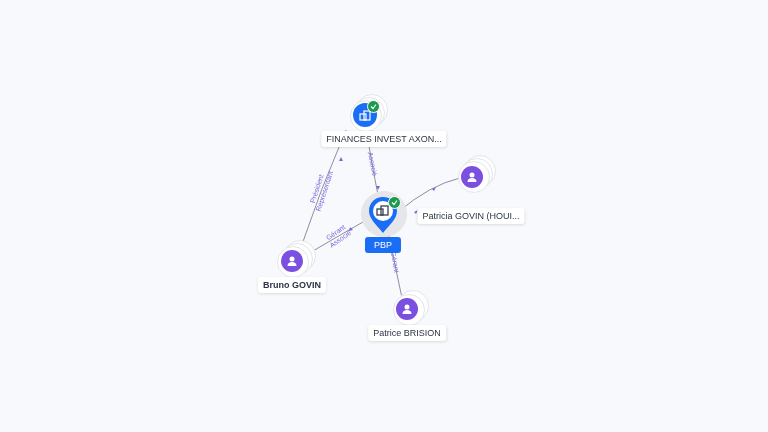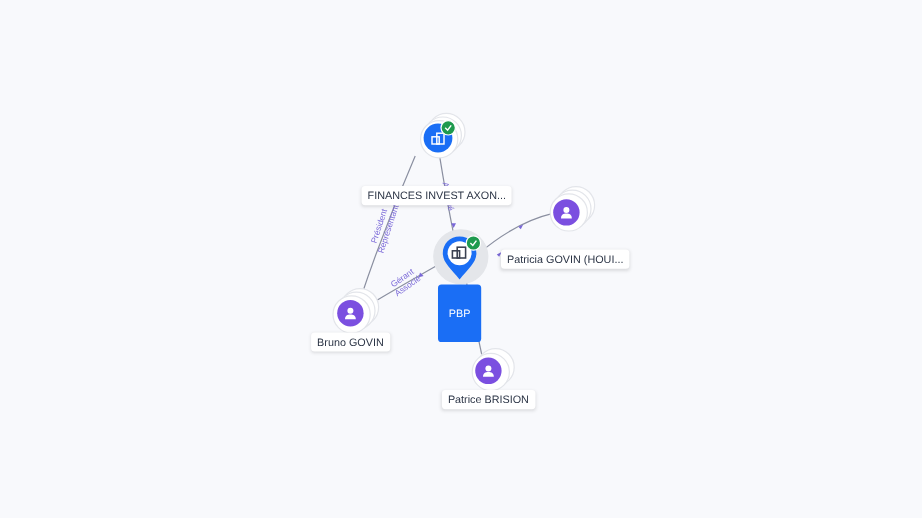--- a/index.html
+++ b/index.html
@@ -33,21 +33,21 @@
       box-shadow: 0 1px 3px rgba(0,0,0,0.12);
       white-space: nowrap;
       transform: translateX(-50%);
       line-height: 10px;
     }
     .center-label {
       position: absolute;
       background: #1a6ef5;
       color: #ffffff;
       font-size: 9px;
-      padding: 19px 9px;
+      padding: 3px 9px;
       border-radius: 3px;
       transform: translateX(-50%);
       line-height: 10px;
     }
     .check-badge {
       position: absolute;
       width: 11px; height: 11px;
       border-radius: 50%;
       background: #1e9a4e;
       border: 1px solid #fff;
@@ -100,21 +100,21 @@
     <svg width="12" height="12" viewBox="0 0 12 12">
       <rect x="1" y="5" width="6" height="6" fill="none" stroke="#fff" stroke-width="1.2"></rect>
       <rect x="5" y="2" width="6" height="9" fill="none" stroke="#fff" stroke-width="1.2"></rect>
     </svg>
   </div>
   <div class="check-badge" style="left:367px; top:100px;">
     <svg width="7" height="7" viewBox="0 0 7 7">
         <path d="M1 3.5 L3 5.5 L6 1.5" stroke="#fff" stroke-width="1.2" fill="none"></path>
       </svg>
   </div>
-  <div class="node-label" style="left:364px; top:131px;margin-top:24px;">FINANCES INVEST AXON...</div>
+  <div class="node-label" style="left:384px; top:131px;">FINANCES INVEST AXON...</div>
 </div>
 
 <div class="node" style="left:0;top:0;">
   <div class="stack-ring" style="left:361px; top:191px; width:44px; height:44px; background:#e4e6ea; border-color:#e4e6ea;"></div>
   <svg width="30" height="38" viewBox="0 0 30 38" style="position:absolute; left:368px; top:196px;">
     <path d="M15 1 C7 1 1 7 1 15 C1 23 8 28 15 37 C22 28 29 23 29 15 C29 7 23 1 15 1 Z" fill="#1a6ef5"></path>
     <circle cx="15" cy="15" r="10" fill="#ffffff"></circle>
     <rect x="9" y="13" width="6" height="6" fill="none" stroke="#3a4050" stroke-width="1.3"></rect>
     <rect x="13" y="10" width="7" height="9" fill="none" stroke="#3a4050" stroke-width="1.3"></rect>
   </svg>
@@ -142,21 +142,21 @@
 <div class="node" style="left:0;top:0;">
   <div class="stack-ring" style="left:284px; top:240px; width:30px; height:30px;"></div>
   <div class="stack-ring" style="left:281px; top:243px; width:30px; height:30px;"></div>
   <div class="stack-ring" style="left:277px; top:246px; width:30px; height:30px;"></div>
   <div class="node-circle" style="left:281px; top:250px; width:22px; height:22px; background:#7b4fe0;">
     <svg width="12" height="12" viewBox="0 0 12 12">
       <circle cx="6" cy="4" r="2.5" fill="#fff"></circle>
       <path d="M1.5 11 C1.5 8 3.5 7 6 7 C8.5 7 10.5 8 10.5 11 Z" fill="#fff"></path>
     </svg>
   </div>
-  <div class="node-label" style="left:292px; top:277px;">Bruno GOVIN</div>
+  <div class="node-label" style="left:292px; top:277px;font-weight:bold;">Bruno GOVIN</div>
 </div>
 
 <div class="node" style="left:0;top:0;">
   <div class="stack-ring" style="left:397px; top:290px; width:30px; height:30px;"></div>
   <div class="stack-ring" style="left:393px; top:294px; width:30px; height:30px;"></div>
   <div class="node-circle" style="left:396px; top:298px; width:22px; height:22px; background:#7b4fe0;">
     <svg width="12" height="12" viewBox="0 0 12 12">
       <circle cx="6" cy="4" r="2.5" fill="#fff"></circle>
       <path d="M1.5 11 C1.5 8 3.5 7 6 7 C8.5 7 10.5 8 10.5 11 Z" fill="#fff"></path>
     </svg>

